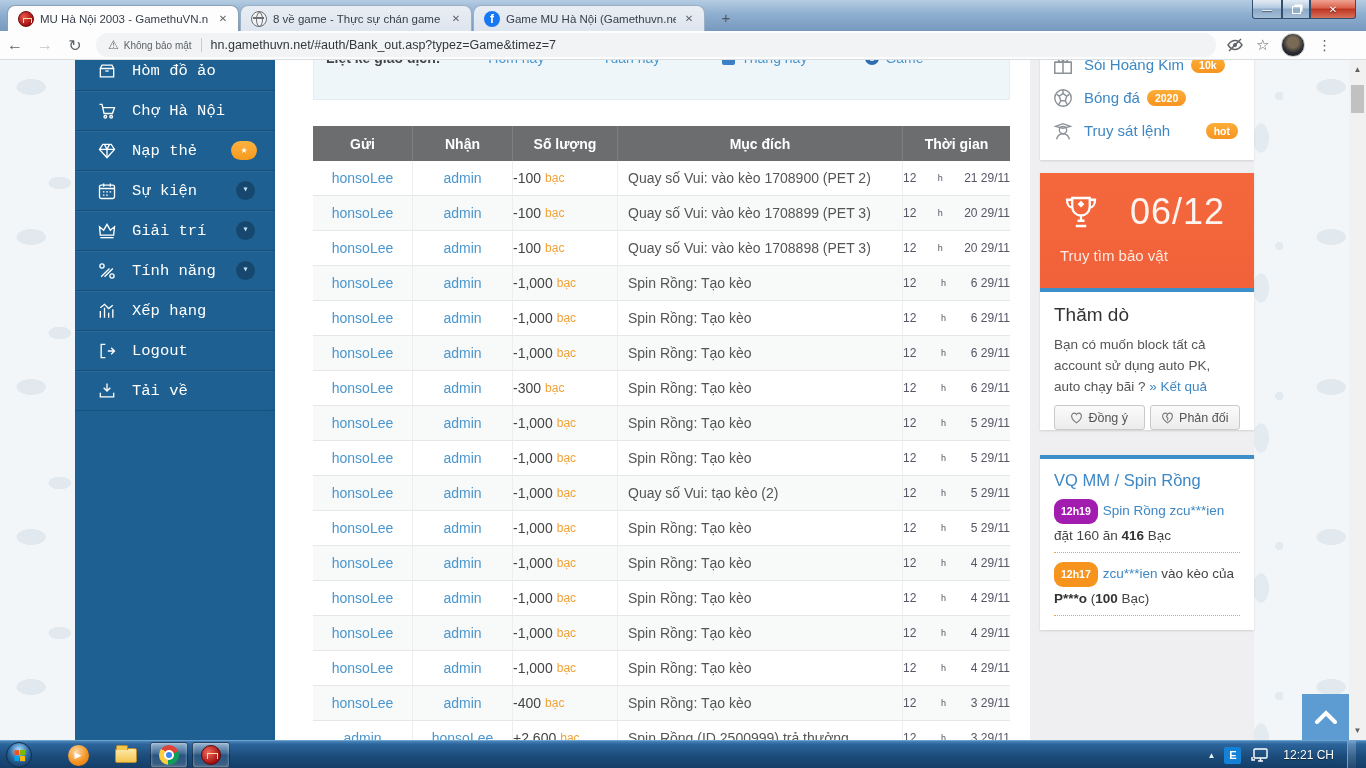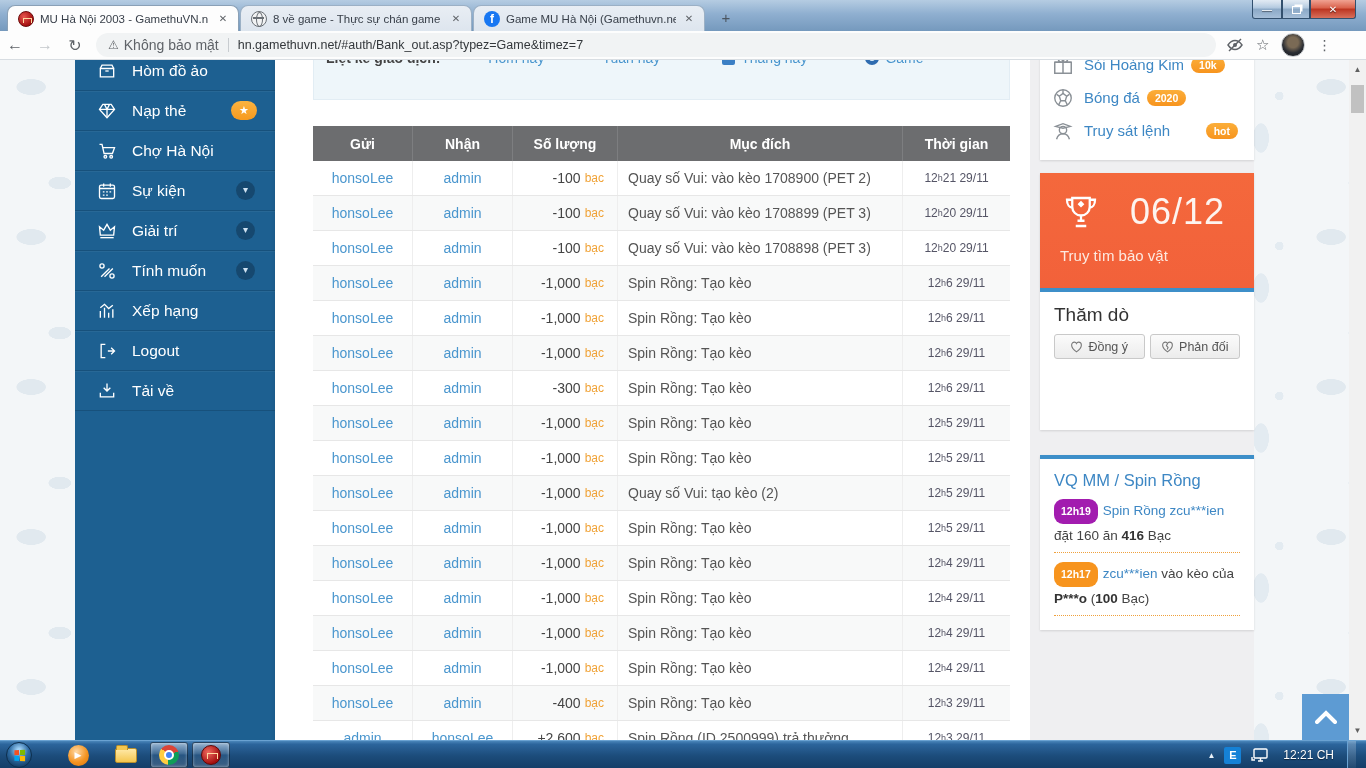--- a/index.html
+++ b/index.html
@@ -34,21 +34,21 @@
   .winbtn.close { width:46px; border-radius:0 0 3px 0;
     background:linear-gradient(180deg,#f0a292,#d9604a 45%,#bc3420 50%,#d8705c); }
   .max-glyph { width:9px; height:8px; border:1px solid #fff; box-shadow:2px -2px 0 -0.5px #fff; margin-top:2px; }
 
   
   .toolbar { position:absolute; left:0; top:31px; width:1366px; height:29px; background:#fdfdfd; border-bottom:1px solid #d8dde2; display:flex; align-items:center; }
   .nav-ico { font-size:16px; color:#5f6368; width:30px; text-align:center; }
   .nav-ico.disabled { color:#c3c7cb; }
   .omnibox { display:flex; align-items:center; width:1120px; height:24px; margin-left:6px; background:#f1f3f4; border-radius:12px; padding:0 12px; }
   .omni-warn { font-size:12px; color:#5f6368; margin-right:5px; }
-  .omni-sec { font-size:14px; color:#5f6368; }
+  .omni-sec { font-size:10px; color:#5f6368; }
   .omni-div { width:1px; height:14px; background:#c8ccd0; margin:0 9px; }
   .omni-url { font-size:12.5px; color:#33373b; white-space:nowrap; overflow:hidden; }
   .tb-right { display:flex; align-items:center; margin-left:10px; gap:12px; }
   .eye-ico svg { display:block; }
   .star-ico { font-size:15px; color:#5f6368; }
   .avatar { width:24px; height:24px; border-radius:50%; background:radial-gradient(circle at 50% 38%,#7a6a55 0 30%,#2a2d33 60%,#14161a); border:1px solid #caced2; }
   .menu-ico { font-size:14px; color:#5f6368; letter-spacing:0; margin-right:4px; }
 
   
   .content { position:absolute; left:0; top:60px; width:1366px; height:680px; overflow:hidden;
@@ -85,23 +85,23 @@
   
   .tbl { position:absolute; left:38px; top:66px; width:697px; }
   .thead { display:flex; height:35px; background:#6c6d6f; }
   .th { color:#fff; font-weight:bold; font-size:14px; display:flex; align-items:center; justify-content:center; border-right:1px solid #7d7e80; }
   .th:last-child { border-right:none; }
   .trow { display:flex; height:35px; border-bottom:1px solid #e7e7e7; background:#fff; }
   .trow:nth-child(even) { background:#f8f9f9; }
   .td { display:flex; align-items:center; font-size:14px; color:#555; border-right:1px solid #eee; }
   .td:last-child { border-right:none; }
   .c-sender,.c-recv { width:100px; justify-content:center; }
-  .c-amt { width:105px; justify-content:flex-end; padding-right:13px; }
+  .c-amt { width:105px; padding-right:13px; }
   .c-purpose { width:285px; padding-left:10px; }
-  .c-time { width:107px; justify-content:center; font-size:12px; color:#556; }
+  .c-time { width:107px; justify-content:space-between; font-size:12px; color:#556; }
   .c-time sup { font-size:9px; }
   .user-link { color:#4a96ce; text-decoration:none; cursor:default; }
   .amt { color:#444; }
   .cur { color:#f0a236; font-size:12px; margin-left:4px; }
 
   
   .wzone { position:absolute; left:1030px; top:0; width:224px; height:680px; background:#efeff1; }
   .card { position:absolute; left:10px; width:214px; background:#fff; box-shadow:0 1px 2px rgba(0,0,0,.12); }
 
   .card-games { top:-22px; height:122px; padding:10px 12px 0 12px; }
@@ -228,47 +228,47 @@
       </span>
       <span class="star-ico">☆</span>
       <span class="avatar"></span>
       <span class="menu-ico">⋮</span>
     </div>
   </div>
 
   <div class="content">
 
     <div class="sidebar">
-      <div style="margin-top:-9px;">
+      <div style="margin-top:-9px;font-family:Liberation Mono, monospace;">
         <div class="side-item">
           <svg width="20" height="20" viewBox="0 0 24 24" fill="none" stroke="#fff" stroke-width="1.6">
               <path d="M4 9h16v10H4z"></path>
               <path d="M4 9l2-4h12l2 4"></path>
               <path d="M10 12h4"></path>
             </svg>
           <span class="side-label">Hòm đồ ảo</span>
         </div>
         <div class="side-item">
           <svg width="20" height="20" viewBox="0 0 24 24" fill="none" stroke="#fff" stroke-width="1.6">
-              <path d="M7 4h10l4 6-9 10L3 10z"></path>
-              <path d="M3 10h18M9 4l3 6 3-6M12 10v9"></path>
-            </svg>
-          <span class="side-label">Nạp thẻ</span>
-          <span class="side-badge-star">★</span>
-        </div>
-        <div class="side-item">
-          <svg width="20" height="20" viewBox="0 0 24 24" fill="none" stroke="#fff" stroke-width="1.6">
               <path d="M3 4h3l2.5 11h10L21 8H7"></path>
               <circle cx="10" cy="19" r="1.6"></circle>
               <circle cx="17" cy="19" r="1.6"></circle>
             </svg>
           <span class="side-label">Chợ Hà Nội</span>
         </div>
         <div class="side-item">
           <svg width="20" height="20" viewBox="0 0 24 24" fill="none" stroke="#fff" stroke-width="1.6">
+              <path d="M7 4h10l4 6-9 10L3 10z"></path>
+              <path d="M3 10h18M9 4l3 6 3-6M12 10v9"></path>
+            </svg>
+          <span class="side-label">Nạp thẻ</span>
+          <span class="side-badge-star">★</span>
+        </div>
+        <div class="side-item">
+          <svg width="20" height="20" viewBox="0 0 24 24" fill="none" stroke="#fff" stroke-width="1.6">
               <rect x="3" y="5" width="18" height="16" rx="2"></rect>
               <path d="M3 9h18M8 3v4M16 3v4"></path>
               <path d="M7 13h2M11 13h2M15 13h2M7 17h2M11 17h2"></path>
             </svg>
           <span class="side-label">Sự kiện</span>
           <span class="side-badge-chev">▾</span>
         </div>
         <div class="side-item">
           <svg width="20" height="20" viewBox="0 0 24 24" fill="none" stroke="#fff" stroke-width="1.6">
               <path d="M4 17L3 7l5 4 4-7 4 7 5-4-1 10z"></path>
@@ -276,21 +276,21 @@
             </svg>
           <span class="side-label">Giải trí</span>
           <span class="side-badge-chev">▾</span>
         </div>
         <div class="side-item">
           <svg width="20" height="20" viewBox="0 0 24 24" fill="none" stroke="#fff" stroke-width="1.6">
               <path d="M5 19L15 9M9 19L19 9"></path>
               <circle cx="6" cy="6" r="2.5"></circle>
               <circle cx="18" cy="18" r="2.5"></circle>
             </svg>
-          <span class="side-label">Tính muốn</span>
+          <span class="side-label">Tính năng</span>
           <span class="side-badge-chev">▾</span>
         </div>
         <div class="side-item">
           <svg width="20" height="20" viewBox="0 0 24 24" fill="none" stroke="#fff" stroke-width="1.6">
               <path d="M4 20V12M9 20V8M14 20v-6M19 20V10"></path>
               <path d="M4 8l5-4 5 5 5-4"></path>
             </svg>
           <span class="side-label">Xếp hạng</span>
         </div>
         <div class="side-item">
@@ -698,20 +698,21 @@
               <path d="M12 14v3M9 20h6M10 17h4"></path>
               <path d="M11 7.5l1-1 1 1-1 1z"></path>
             </svg>
           <span class="event-count">06/12</span>
         </div>
         <div class="event-label">Truy tìm bảo vật</div>
       </div>
 
       <div class="card card-poll">
         <div class="poll-title">Thăm dò</div>
+        <div class="poll-q"><span>Bạn có muốn block tất cả account sử dụng auto PK, auto chạy bãi ? </span><span class="result-link">» Kết quả</span></div>
         <div class="poll-btns">
           <div class="poll-btn">
             <svg width="13" height="12" viewBox="0 0 24 22" fill="none" stroke="#7a7a7a" stroke-width="2">
                 <path d="M12 20S3 14 3 7.5C3 4.4 5.4 2 8.2 2 10 2 11.3 3 12 4.4 12.7 3 14 2 15.8 2 18.6 2 21 4.4 21 7.5 21 14 12 20 12 20z"></path>
               </svg>
             <span>Đồng ý</span>
           </div>
           <div class="poll-btn">
             <svg width="13" height="12" viewBox="0 0 24 22" fill="none" stroke="#7a7a7a" stroke-width="2">
                 <path d="M12 20S3 14 3 7.5C3 4.4 5.4 2 8.2 2 10 2 11.3 3 12 4.4 12.7 3 14 2 15.8 2 18.6 2 21 4.4 21 7.5 21 14 12 20 12 20z"></path>

